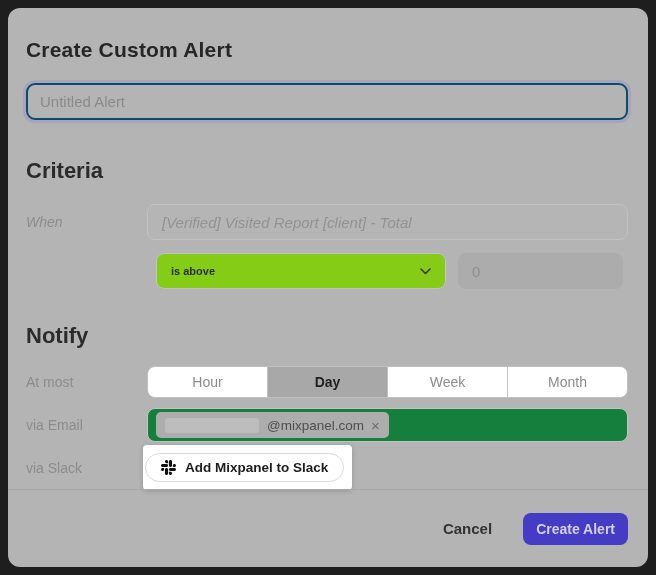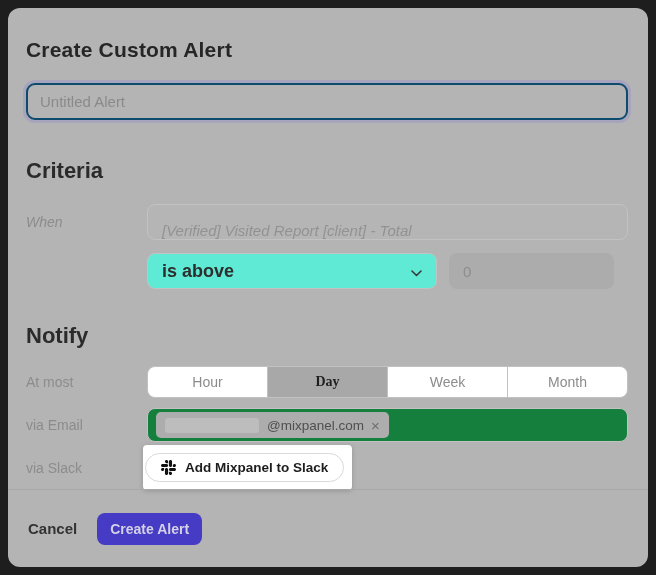--- a/index.html
+++ b/index.html
@@ -47,35 +47,36 @@
   .row { display:flex; align-items:center; }
   .row-label {
     width:121px; flex:0 0 121px;
     font-size:14px; color:#8c8c8c;
   }
 
   .row-when { margin-top:20px;font-style:italic; }
   .when-input {
     flex:1; height:36px;
     border:1px solid #c2c2c2; border-radius:8px;
-    display:flex; align-items:flex-end;
+    display:flex; align-items:center;
     padding:0 14px;
     font-size:15px; color:#929292;
     background:#b5b5b5;
   }
 
   .row-operator { margin-top:13px; }
   .operator-select {
     width:290px; height:36px;
     border:1px solid #c2c2c2; border-radius:8px;
-    background:#5eead4;
+    background:#84cc16;
     display:flex; align-items:center; justify-content:space-between;
     padding:0 14px;
-    font-size:18px; font-weight:600; color:#2e2e2e;
-    cursor:pointer;
+    font-size:11px; font-weight:600; color:#2e2e2e;
+    cursor:pointer;
+    margin-left:9px;
   }
   .threshold-input {
     margin-left:12px;
     width:165px; height:36px;
     background:#acacac;
     border:none; border-radius:8px;
     display:flex; align-items:center;
     padding:0 14px;
     font-size:15px; color:#8d8d8d;
   }
@@ -89,21 +90,21 @@
   }
   .segment {
     flex:1; display:flex; align-items:center; justify-content:center;
     font-size:14px; color:#8c8c8c;
     border-right:1px solid #c1c1c1;
     cursor:pointer;
   }
   .segment:last-child { border-right:none; }
   .segment.selected {
     background:#a8a8a8;
-    color:#1f1f1f; font-weight:bold;font-family:Liberation Serif, serif;
+    color:#1f1f1f; font-weight:bold;
   }
 
   .row-email { margin-top:10px; }
   .email-field {
     flex:1; height:34px;
     border:1px solid #c2c2c2; border-radius:8px;
     display:flex; align-items:center;
     padding:0 4px;
     background:#15803d;
   }
@@ -147,22 +148,23 @@
     font-size:13.5px; font-weight:bold; color:#1d1d1d;
     cursor:pointer;
     font-family:"Liberation Sans", sans-serif;
   }
   .slack-icon svg { display:block; }
 
   .modal-footer {
     position:absolute; left:0; right:0; bottom:0;
     height:78px;
     border-top:1px solid #a8a8a8;
-    display:flex; align-items:center; justify-content:flex-start;
+    display:flex; align-items:center; justify-content:flex-end;
     padding:0 20px;
+    gap:11px;
   }
   .cancel-button {
     background:none; border:none;
     font-size:15px; font-weight:bold; color:#333333;
     margin-right:20px;
     cursor:pointer;
     font-family:"Liberation Sans", sans-serif;
   }
   .create-button {
     min-width:100px; height:32px;

